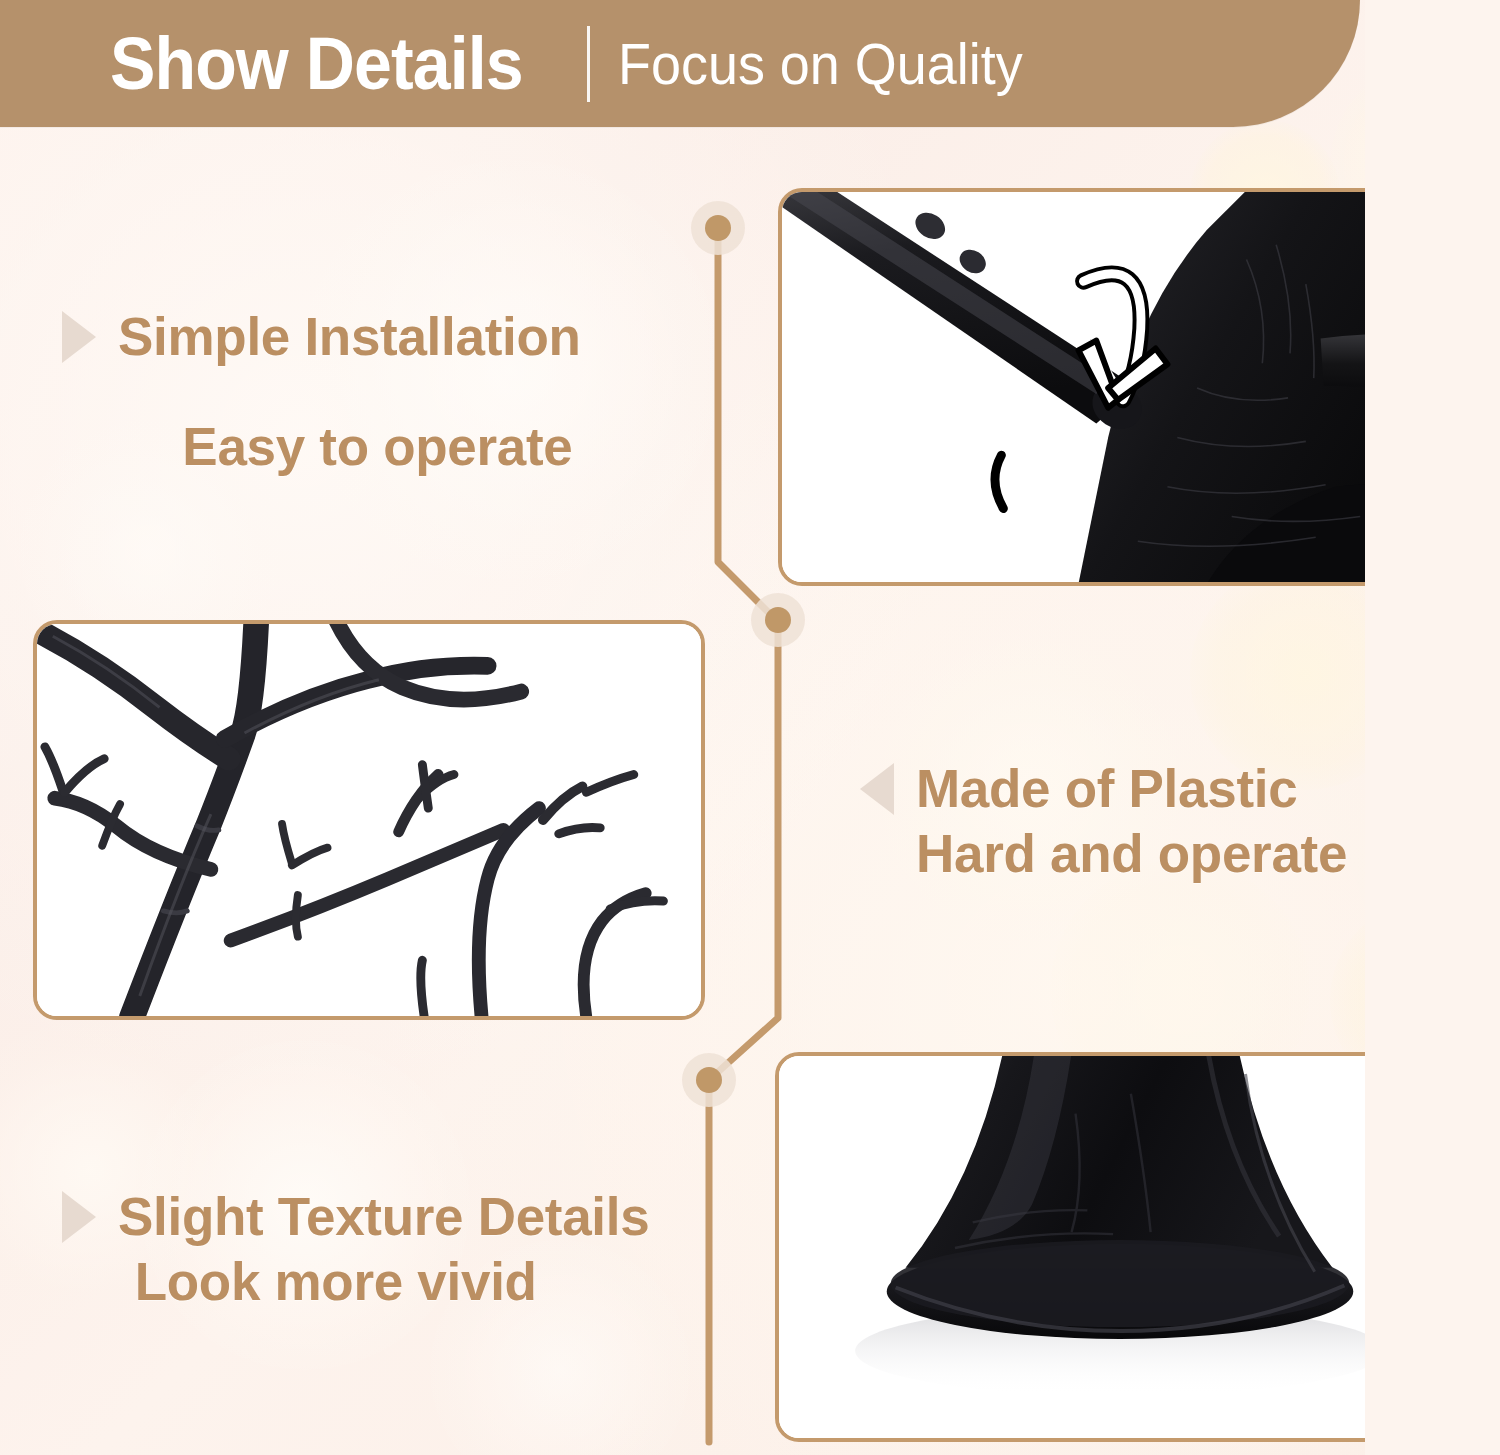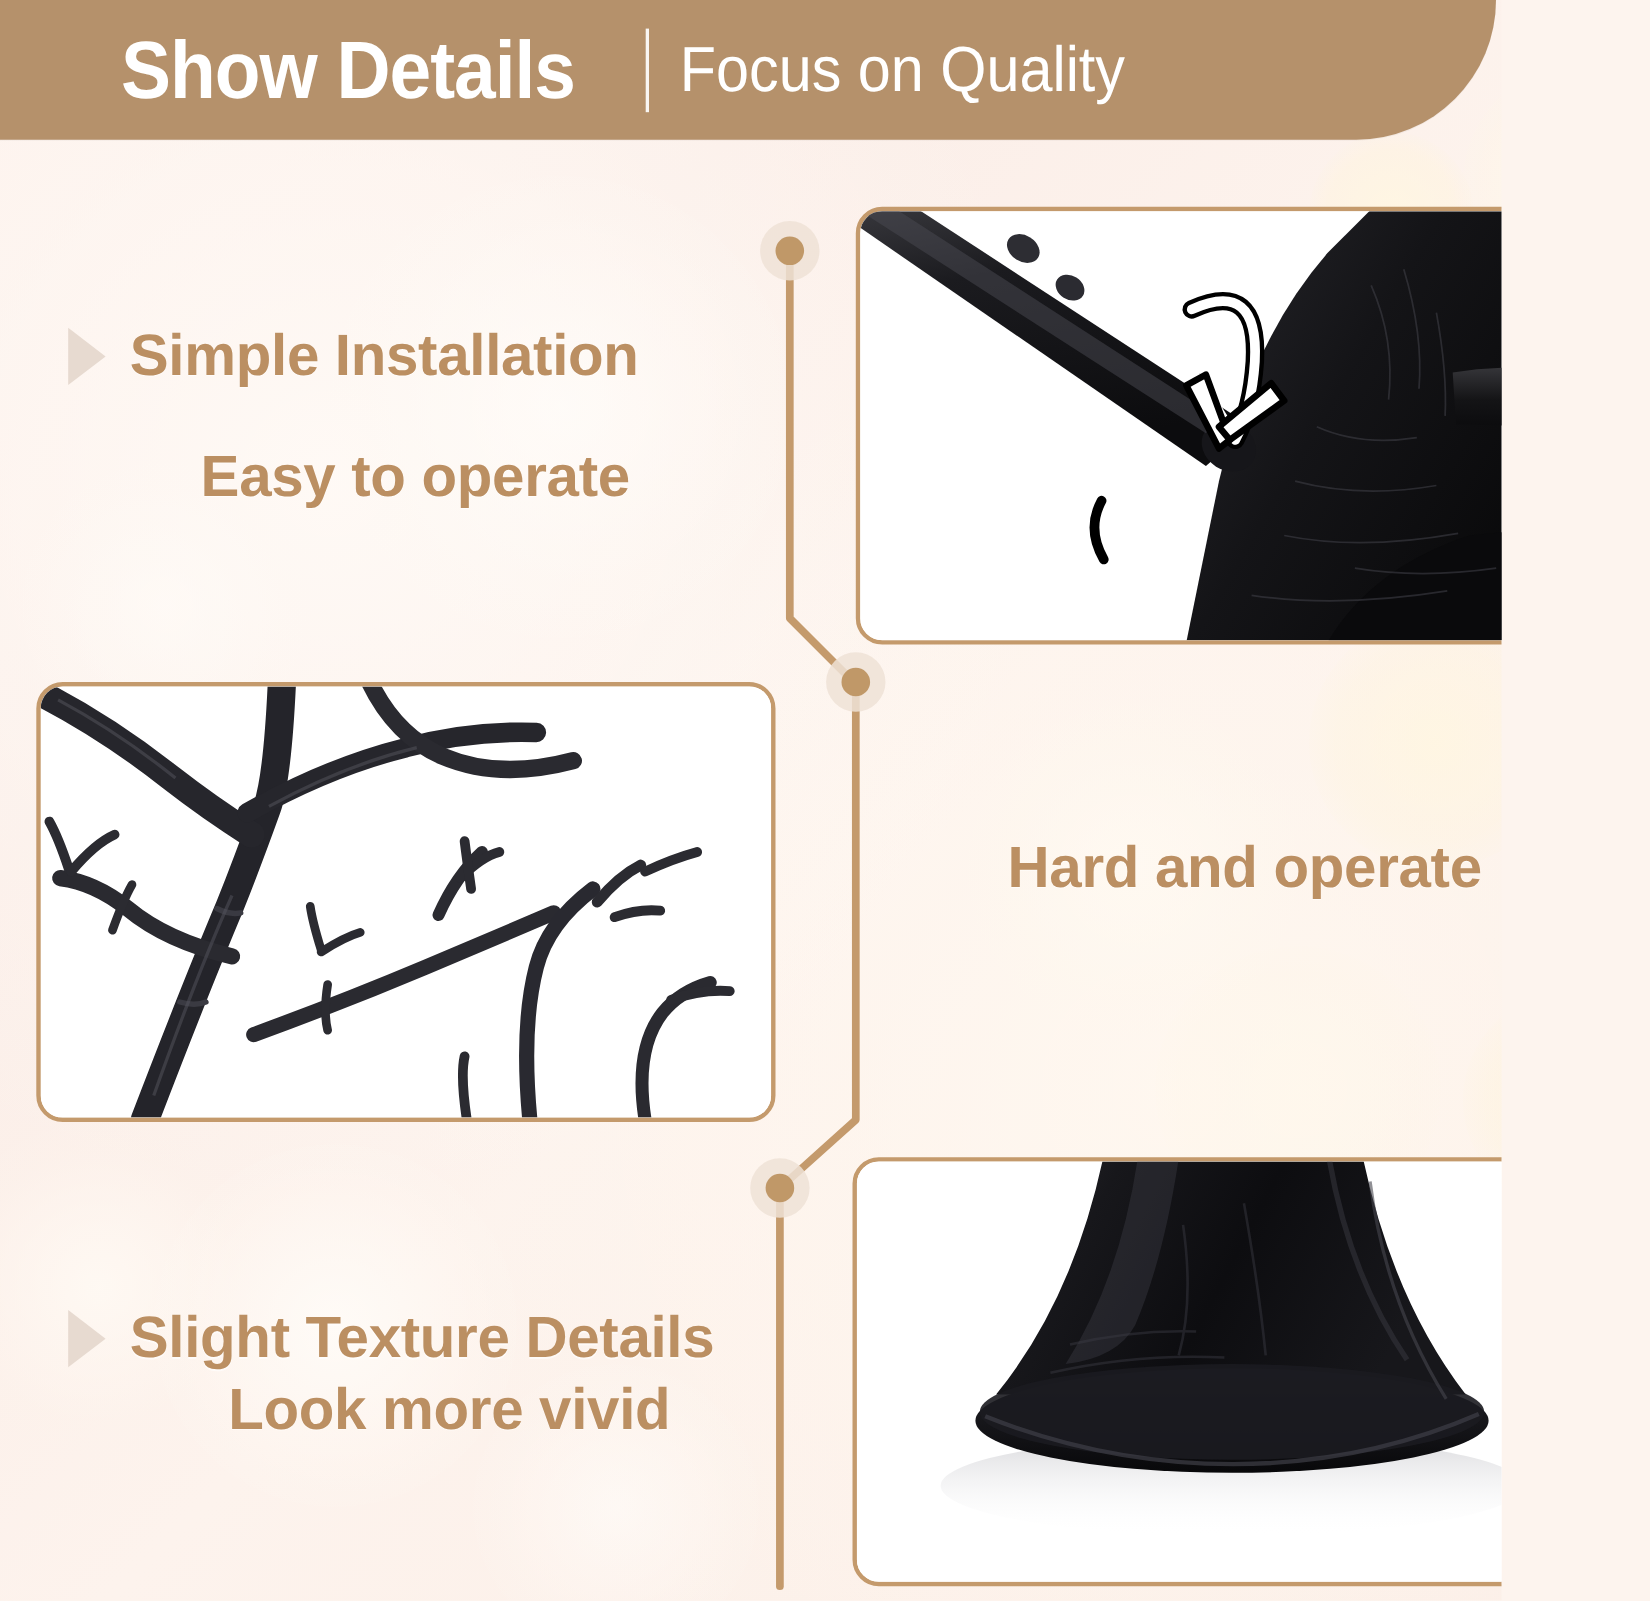--- a/index.html
+++ b/index.html
@@ -92,28 +92,28 @@
   }
   .feature-row{display:flex;align-items:center;gap:22px;}
   .tri{
     width:0;height:0;flex:none;
     border-top:26px solid transparent;
     border-bottom:26px solid transparent;
   }
   .tri-right{border-left:34px solid #e7dad0;}
   .tri-left{border-right:34px solid #e7dad0;}
 
-  #feature-install{left:62px;top:292px;}
+  #feature-install{left:62px;top:305px;}
   #feature-install .l2{text-align:right;padding-right:8px;margin-top:45px;}
 
   #feature-plastic{left:860px;top:757px;}
   #feature-plastic .l2{text-align:left;padding-left:56px;}
 
   #feature-texture{left:62px;top:1185px;}
-  #feature-texture .l2{text-align:right;padding-right:40px;}
+  #feature-texture .l2{text-align:center;padding-right:40px;}
 </style>
 </head>
 <body>
 
 <div id="stage">
 
   <div>
     <div class="bokeh" style="left:1190px;top:120px;width:150px;height:150px;background:radial-gradient(circle,rgba(255,246,226,0.95) 0%,rgba(255,244,220,0.45) 55%,rgba(255,244,220,0) 75%);"></div>
     <div class="bokeh" style="left:1330px;top:60px;width:210px;height:210px;background:radial-gradient(circle,rgba(255,249,236,0.8) 0%,rgba(255,247,230,0.3) 58%,rgba(255,247,230,0) 78%);"></div>
     <div class="bokeh" style="left:1395px;top:300px;width:190px;height:190px;background:radial-gradient(circle,rgba(255,243,216,0.9) 0%,rgba(255,240,210,0.35) 55%,rgba(255,240,210,0) 76%);"></div>
@@ -315,20 +315,24 @@
 
   <div id="feature-install" class="feature">
     <div class="feature-row">
       <span class="tri tri-right"></span>
       <span class="line l1">Simple Installation</span>
     </div>
     <div class="line l2">Easy to operate</div>
   </div>
 
   <div id="feature-plastic" class="feature">
+    <div class="feature-row">
+      <span class="tri tri-left"></span>
+      <span class="line l1">Made of Plastic</span>
+    </div>
     <div class="line l2">Hard and operate</div>
   </div>
 
   <div id="feature-texture" class="feature">
     <div class="feature-row">
       <span class="tri tri-right"></span>
       <span class="line l1">Slight Texture Details</span>
     </div>
     <div class="line l2">Look more vivid</div>
   </div>

